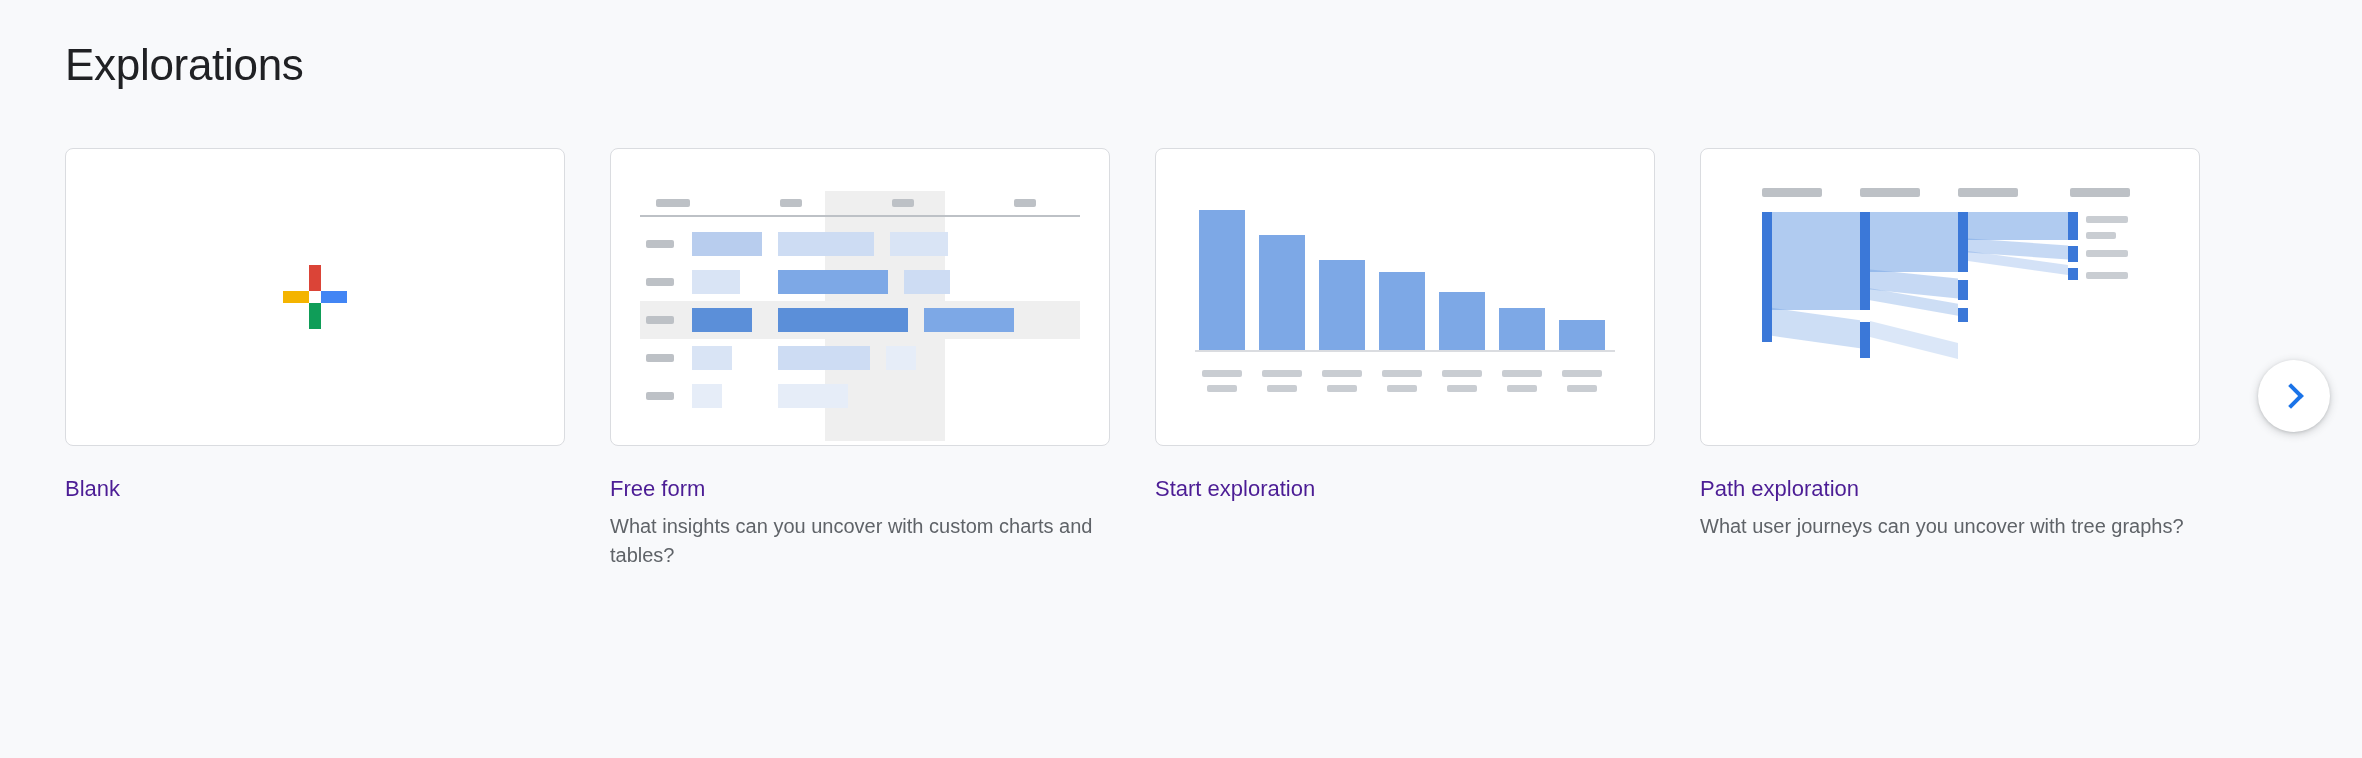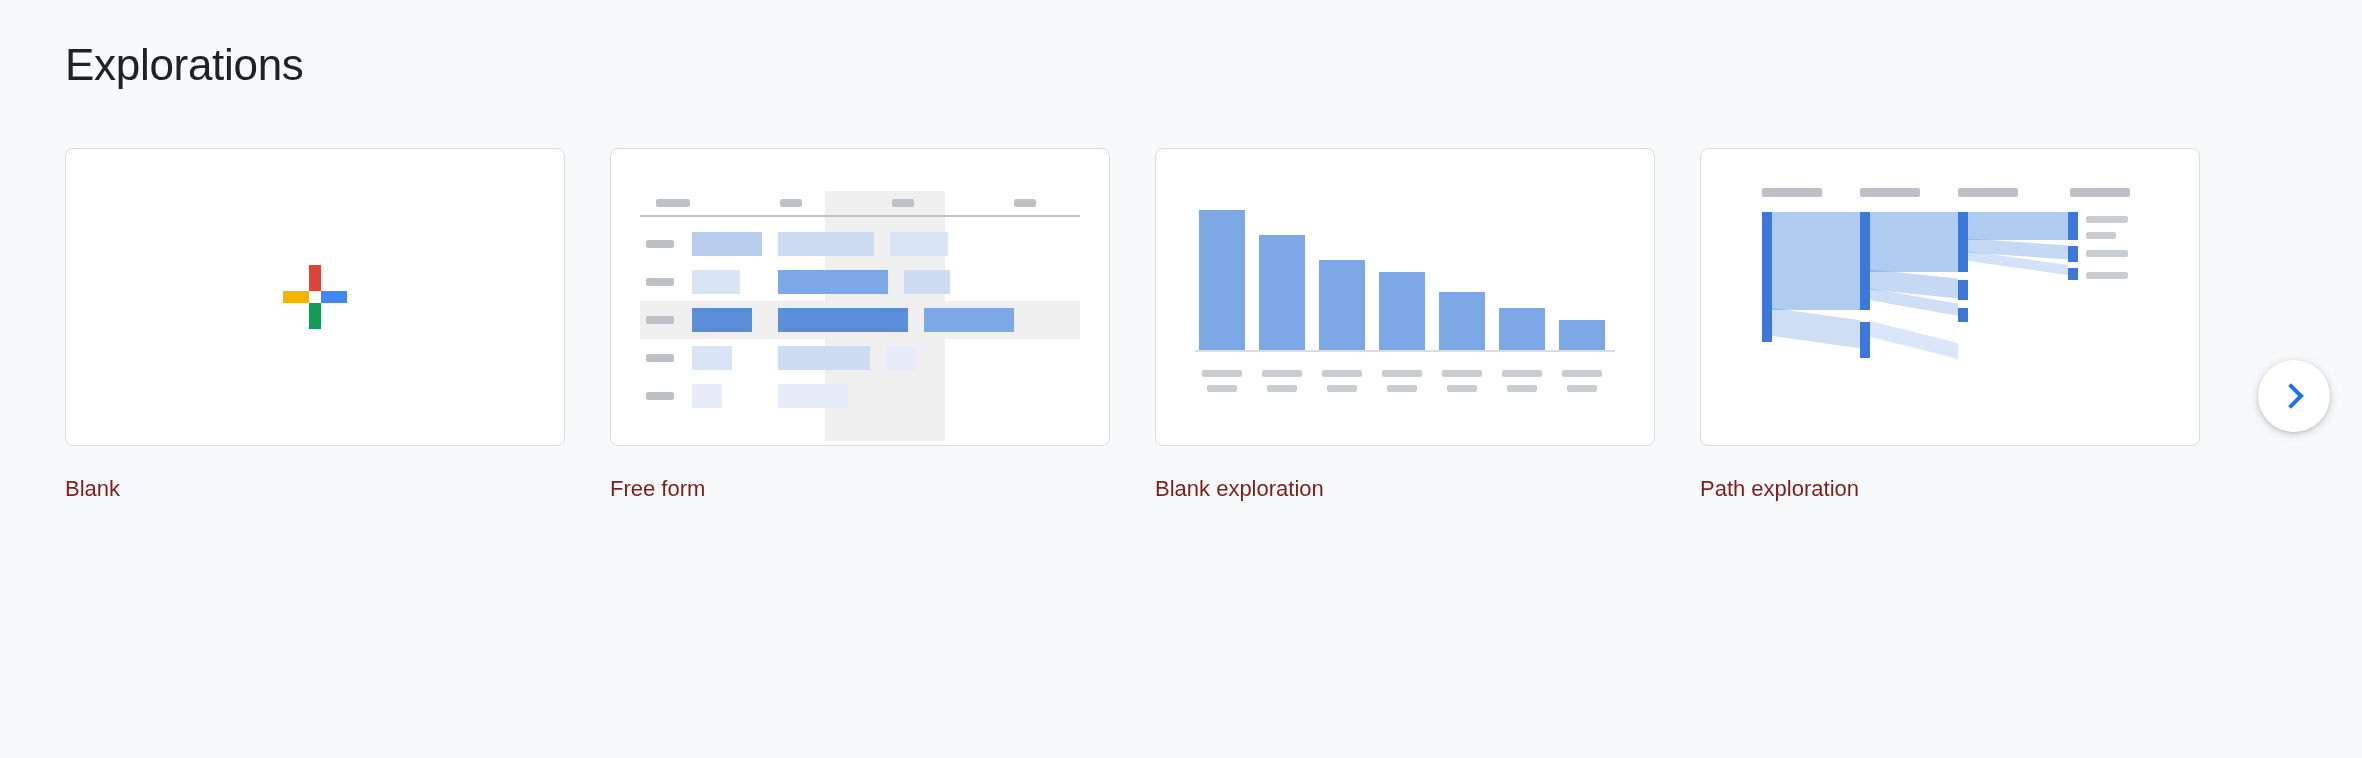--- a/index.html
+++ b/index.html
@@ -57,21 +57,21 @@
     height: 298px;
     display: flex;
     align-items: center;
     justify-content: center;
     overflow: hidden;
     position: relative;
   }
   .card-title {
     font-size: 22px;
     font-weight: 400;
-    color: #7f1d1d;
+    color: #4c1d95;
     margin-top: 30px;
     margin-bottom: 10px;
   }
   .card-desc {
     font-size: 20px;
     font-weight: 400;
     color: #5f6368;
     line-height: 1.45;
   }
 
@@ -194,20 +194,21 @@
             <div class="ff-bar" style="width:30px;background:#e6edf8;margin-left:6px;"></div>
           </div>
           <div class="ff-row">
               <div class="ff-lab"></div>
             <div class="ff-bar" style="width:30px;background:#e6edf8;"></div>
             <div class="ff-bar" style="width:70px;background:#e6edf8;margin-left:46px;"></div>
           </div>
         </div>
       </div>
       <div class="card-title">Free form</div>
+      <div class="card-desc">What insights can you uncover with custom charts and tables?</div>
     </div>
 
     <div class="card-wrap">
       <div class="card-preview">
         <div class="fn-inner">
           <div class="fn-bars">
             <div class="fn-bar" style="height:140px;"></div>
             <div class="fn-bar" style="height:115px;"></div>
             <div class="fn-bar" style="height:90px;"></div>
             <div class="fn-bar" style="height:78px;"></div>
@@ -240,21 +241,21 @@
                 <div class="fn-lab"></div>
                 <div class="fn-lab" style="width:30px;"></div>
               </div>
             <div class="fn-labgrp">
                 <div class="fn-lab"></div>
                 <div class="fn-lab" style="width:30px;"></div>
               </div>
           </div>
         </div>
       </div>
-      <div class="card-title">Blank exploration</div>
+      <div class="card-title">Start exploration</div>
     </div>
 
     <div class="card-wrap">
       <div class="card-preview">
         <div class="pth-inner">
 
           <div class="pth-head" style="left:32px; width:60px;"></div>
           <div class="pth-head" style="left:130px; width:60px;"></div>
           <div class="pth-head" style="left:228px; width:60px;"></div>
           <div class="pth-head" style="left:340px; width:60px;"></div>
@@ -284,20 +285,21 @@
           <div class="pth-node" style="left:338px; top:64px; height:16px;"></div>
           <div class="pth-node" style="left:338px; top:86px; height:12px;"></div>
 
           <div class="pth-lab" style="left:356px; top:34px; width:42px;"></div>
           <div class="pth-lab" style="left:356px; top:50px; width:30px;"></div>
           <div class="pth-lab" style="left:356px; top:68px; width:42px;"></div>
           <div class="pth-lab" style="left:356px; top:90px; width:42px;"></div>
         </div>
       </div>
       <div class="card-title">Path exploration</div>
+      <div class="card-desc">What user journeys can you uncover with tree graphs?</div>
     </div>
 
   </div>
 </div>
 
 <div class="next-btn">
   <div class="chevron-right"></div>
 </div>
 
 </body></html>

